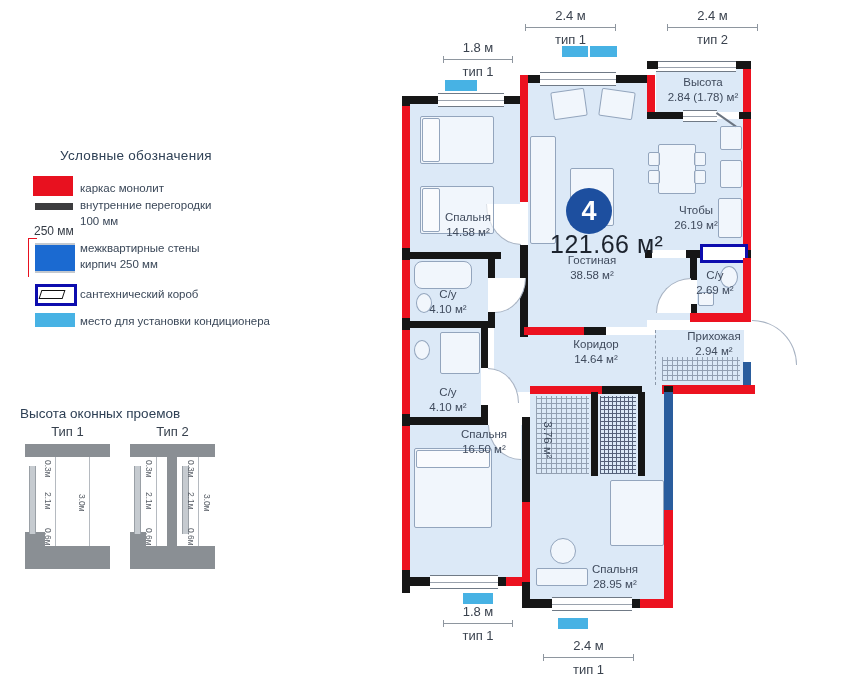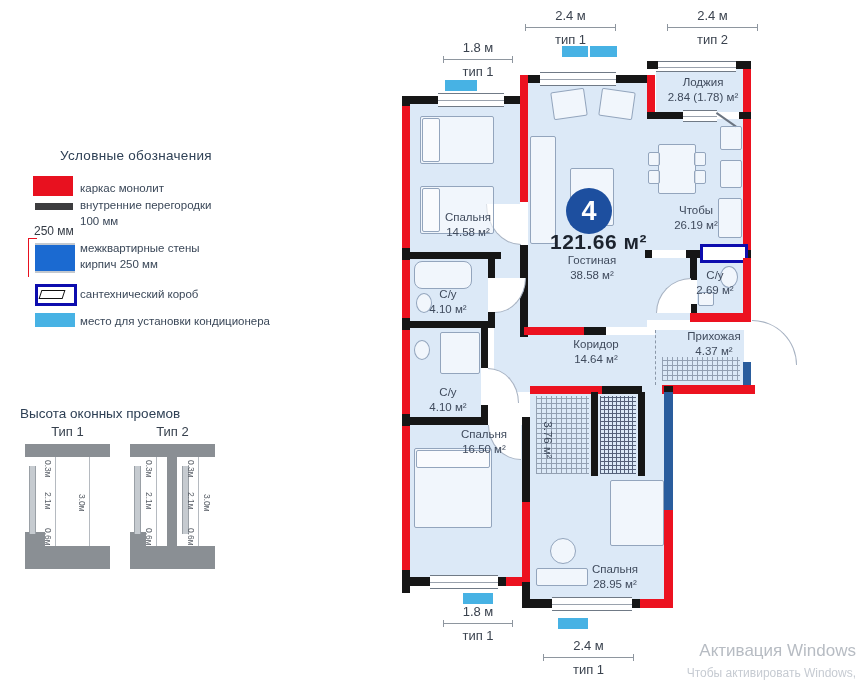--- a/index.html
+++ b/index.html
@@ -21,21 +21,21 @@
   .hatch2{position:absolute;background:
     repeating-linear-gradient(90deg,#55617a 0 1px,transparent 1px 4px),
     repeating-linear-gradient(0deg,#55617a 0 1px,transparent 1px 4px)}
   .furn{position:absolute;border:1px solid #93a5bd;background:rgba(255,255,255,.6);border-radius:2px}
   .arc{position:absolute;background:#fff}
   .rlabel{position:absolute;text-align:center;color:#3f4a5c;font-size:11.5px;line-height:1.3;
           transform:translate(-50%,-50%);white-space:nowrap}
   .rlabel.rot{transform:translate(-50%,-50%) rotate(90deg)}
   .badge{position:absolute;width:46px;height:46px;border-radius:50%;background:#1d4f9f;
          color:#fff;font-weight:bold;font-size:27px;display:flex;align-items:center;justify-content:center}
-  .total{position:absolute;font-weight:bold;font-size:21px;color:#1c232e;letter-spacing:.5px}
+  .total{position:absolute;font-weight:normal;font-size:25px;color:#1c232e;letter-spacing:.5px}
   
   .dimblock{position:absolute;text-align:center;font-size:13px;color:#3a424e}
   .dimline{height:1px;background:#8e969f;position:relative;margin:4px 0}
   .dimline:before,.dimline:after{content:"";position:absolute;top:-3px;width:1px;height:7px;background:#8e969f}
   .dimline:before{left:0}.dimline:after{right:0}
   
   .lg-title{position:absolute;left:60px;top:148px;font-size:13.5px;color:#2e4055;letter-spacing:.3px}
   .lg-label{position:absolute;font-size:11.5px;color:#3a4758;line-height:1.35}
   .sw-red{position:absolute;left:33px;top:176px;width:40px;height:20px;background:#e8111f}
   .sw-dark{position:absolute;left:35px;top:203px;width:38px;height:7px;background:#3d3d3f}
@@ -304,46 +304,42 @@
     </div>
     <div class="rlabel" style="left:84px;top:402px">
       <div>Спальня</div>
       <div>16.50 м²</div>
     </div>
     <div class="rlabel" style="left:192px;top:228px">
       <div>Гостиная</div>
       <div>38.58 м²</div>
     </div>
     <div class="rlabel" style="left:303px;top:50px">
-      <div>Лоджия</div>
+      <div>Высота</div>
       <div>2.84 (1.78) м²</div>
     </div>
     <div class="rlabel" style="left:296px;top:178px">
       <div>Чтобы</div>
       <div>26.19 м²</div>
     </div>
     <div class="rlabel" style="left:315px;top:243px">
       <div>С/у</div>
       <div>2.69 м²</div>
     </div>
     <div class="rlabel" style="left:314px;top:304px">
       <div>Прихожая</div>
-      <div>4.37 м²</div>
+      <div>2.94 м²</div>
     </div>
     <div class="rlabel" style="left:196px;top:312px">
       <div>Коридор</div>
       <div>14.64 м²</div>
     </div>
     <div class="rlabel rot" style="left:148px;top:400px">
       <div>3.76 м²</div>
     </div>
     <div class="rlabel" style="left:215px;top:537px">
       <div>Спальня</div>
       <div>28.95 м²</div>
     </div>
   </div>
 
-  <div class="wm">
-    <div class="l1">Активация Windows</div>
-    <div class="l2">Чтобы активировать Windows,</div>
-  </div>
 
 </div>
 
 </body></html>

